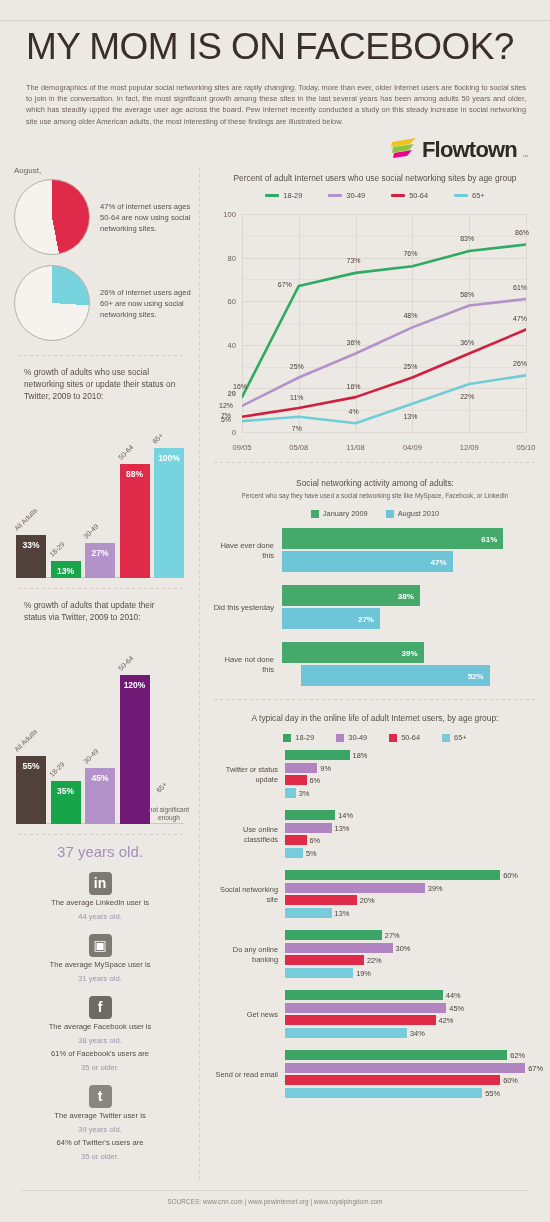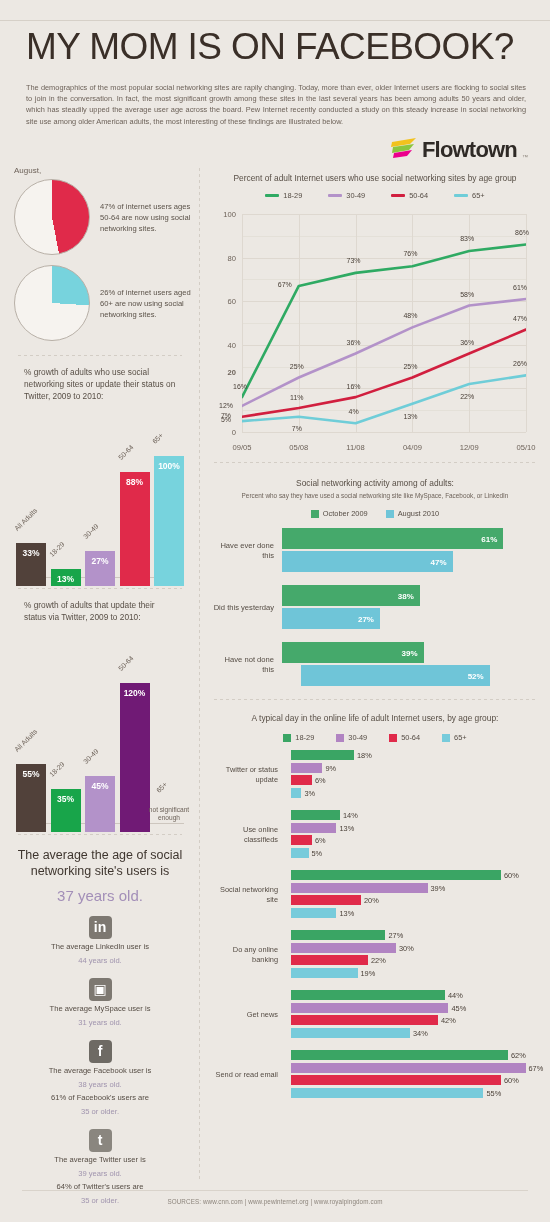--- a/index.html
+++ b/index.html
@@ -45,21 +45,21 @@
   .pie-row{display:flex;align-items:center;padding:4px 0 0 14px;}
   .pie{width:76px;height:76px;border-radius:50%;border:1px solid #b8b0a7;box-sizing:border-box;background:#f6f3ef;}
   .pie-cap{font-size:7.6px;line-height:11px;color:#5b5249;margin-left:10px;width:96px;}
 
   
   .sec-title{font-size:8.3px;line-height:12px;text-align:left;color:#584f46;
              padding:10px 24px 0;font-weight:400;}
   .barchart{position:relative;height:170px;margin:6px 16px 0;}
   .barchart .baseline{position:absolute;left:0;right:0;bottom:0;height:1px;background:#cdc6be;}
   .bar{position:absolute;bottom:0;width:30px;}
-  .bar .fill{width:100%;height:100%;position:relative;margin-top:8px;}
+  .bar .fill{width:100%;height:100%;position:relative;}
   .bar .val{position:absolute;left:0;right:0;top:5px;text-align:center;
             font-size:8.5px;font-weight:700;color:#fff;}
   .bar .cat{position:absolute;white-space:nowrap;font-size:7px;color:#6d6259;
             transform:rotate(-45deg);transform-origin:left bottom;}
   .bar .nsig{position:absolute;left:-8px;width:46px;text-align:center;
              font-size:6.6px;line-height:8px;color:#6d6259;}
 
   
   .avg-h{font-size:12.5px;line-height:16px;text-align:center;color:#3f362f;padding:12px 16px 0;}
   .avg-big{font-size:15px;text-align:center;color:#a38fb8;padding-top:8px;}
@@ -89,21 +89,21 @@
   .hb-chart{position:relative;margin:10px 14px 0 12px;}
   .hb-group{display:flex;align-items:center;margin-bottom:11px;}
   .hb-cat{width:62px;text-align:right;font-size:7.6px;line-height:10px;color:#554c44;padding-right:8px;}
   .hb-bars{flex:1;}
   .hb{position:relative;height:21px;margin-bottom:2px;}
   .hb .hfill{height:100%;position:relative;}
   .hb .hval{position:absolute;right:6px;top:50%;transform:translateY(-50%);
             font-size:8px;font-weight:700;color:#fff;}
 
   .hb4-group{display:flex;align-items:center;margin-bottom:10px;}
-  .hb4-cat{width:66px;text-align:right;font-size:7.4px;line-height:10px;color:#554c44;padding-right:13px;}
+  .hb4-cat{width:66px;text-align:right;font-size:7.4px;line-height:10px;color:#554c44;padding-right:7px;}
   .hb4-bars{flex:1;}
   .hb4{position:relative;height:10px;margin-bottom:2.5px;}
   .hb4 .h4fill{height:100%;}
   .hb4 .h4val{position:absolute;top:50%;transform:translateY(-50%);
               font-size:7.4px;color:#4a4038;white-space:nowrap;}
 
   .sources{position:absolute;left:0;top:1198px;width:550px;text-align:center;
            font-size:6.3px;color:#8d857c;letter-spacing:0.1px;}
 </style>
 </head>
@@ -207,21 +207,20 @@
           </div>
           <div class="cat" style="left: 2px; bottom: 152px;">50-64</div>
         </div>
         <div class="bar" style="left: 138px; height: 0px;">
           <div class="nsig" style="bottom: 2px;">not significant enough</div>
           <div class="cat" style="left: 6px; bottom: 30px;">65+</div>
         </div>
       </div>
 
     <div class="hdiv" style="margin-top:10px"></div>
-    <div class="avg-h">The average the age of social networking site's users is</div>
     <div class="avg-big">37 years old.</div>
 
     <div id="networks">
         <div class="net"><span class="net-ico" style="background: rgb(125, 120, 113);">in</span><div class="net-line ">The average LinkedIn user is</div><div class="net-line muted">44 years old.</div></div>
         <div class="net"><span class="net-ico" style="background: rgb(125, 120, 113);">▣</span><div class="net-line ">The average MySpace user is</div><div class="net-line muted">31 years old.</div></div>
         <div class="net"><span class="net-ico" style="background: rgb(110, 106, 100);">f</span><div class="net-line ">The average Facebook user is</div><div class="net-line muted">38 years old.</div><div class="net-line ">61% of Facebook's users are</div><div class="net-line muted">35 or older.</div></div>
         <div class="net"><span class="net-ico" style="background: rgb(138, 134, 127);">t</span><div class="net-line ">The average Twitter user is</div><div class="net-line muted">39 years old.</div><div class="net-line ">64% of Twitter's users are</div><div class="net-line muted">35 or older.</div></div>
       </div>
   </div>
 
@@ -290,41 +289,41 @@
           <div class="pt-lbl" style="left: 225.2px; top: 127.52px;">36%</div>
           <div class="pt-lbl" style="left: 278px; top: 103.54px;">47%</div>
           <div class="pt-lbl" style="left: -16px; top: 205.1px;">5%</div>
           <div class="pt-lbl" style="left: 54.8px; top: 213.74px;">7%</div>
           <div class="pt-lbl" style="left: 111.6px; top: 197.28px;">4%</div>
           <div class="pt-lbl" style="left: 168.4px; top: 201.66px;">13%</div>
           <div class="pt-lbl" style="left: 225.2px; top: 182.04px;">22%</div>
           <div class="pt-lbl" style="left: 278px; top: 149.32px;">26%</div>
         </div>
     <div class="ytick" style="top: 224px;">0</div>
-        <div class="ytick" style="top: 164px; font-weight: bold;">20</div>
+        <div class="ytick" style="top: 185px; font-weight: bold;">20</div>
         <div class="ytick" style="top: 136.8px;">40</div>
         <div class="ytick" style="top: 93.2px;">60</div>
         <div class="ytick" style="top: 49.6px;">80</div>
         <div class="ytick" style="top: 6px;">100</div>
         <div class="xtick" style="left: 38px;">09/05</div>
         <div class="xtick" style="left: 94.8px;">05/08</div>
         <div class="xtick" style="left: 151.6px;">11/08</div>
         <div class="xtick" style="left: 208.4px;">04/09</div>
         <div class="xtick" style="left: 265.2px;">12/09</div>
         <div class="xtick" style="left: 322px;">05/10</div>
       </div>
 
     <div class="hdiv" style="margin:4px 14px 0"></div>
 
     <div class="r-title" style="padding-top:14px">Social networking activity among of adults:</div>
     <div class="r-sub">Percent who say they have used a social networking site like MySpace, Facebook, or LinkedIn</div>
     <div class="legend" id="legend-activity" style="gap:18px;padding-top:10px">
         <div class="legend-item">
           <span class="sw-box" style="background: rgb(69, 169, 107);"></span>
-          <span>October 2009</span>
+          <span>January 2009</span>
         </div>
         <div class="legend-item">
           <span class="sw-box" style="background: rgb(111, 197, 216);"></span>
           <span>August 2010</span>
         </div>
       </div>
     <div class="hb-chart" id="activity-bars">
         <div class="hb-group">
           <div class="hb-cat">Have ever done this</div>
           <div class="hb-bars">

